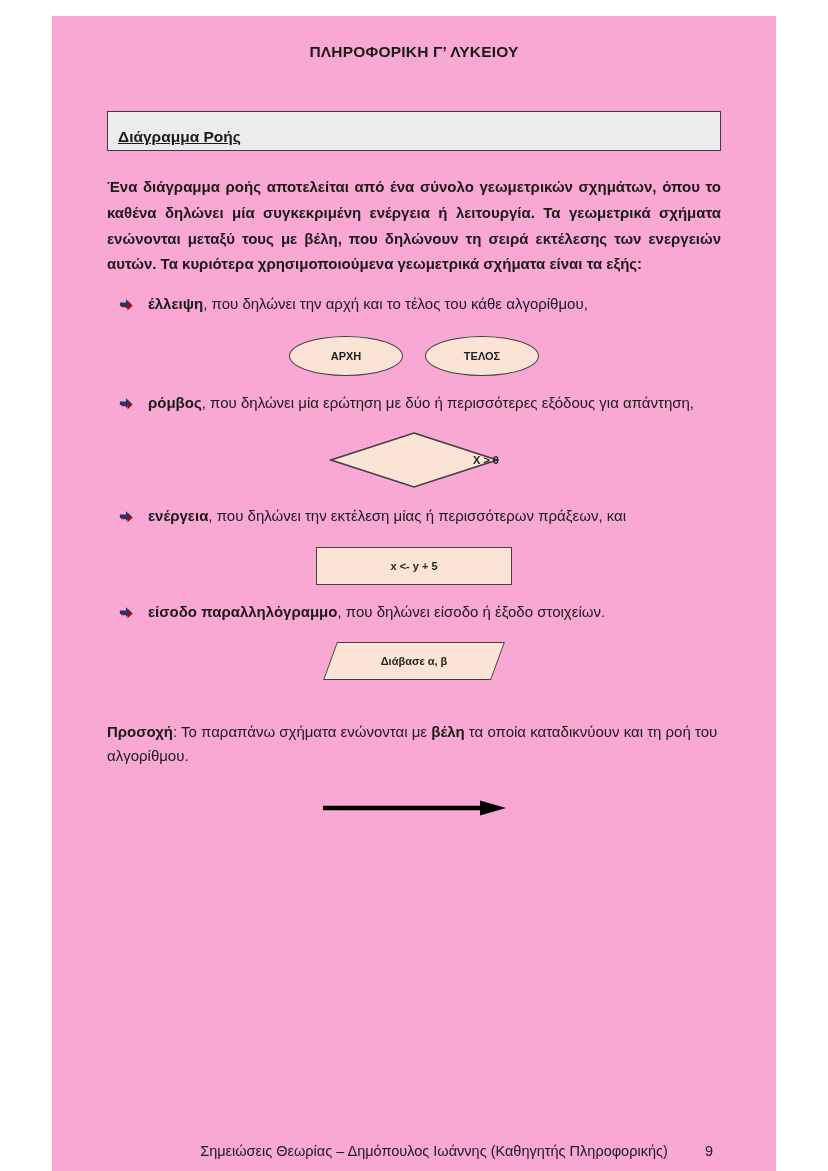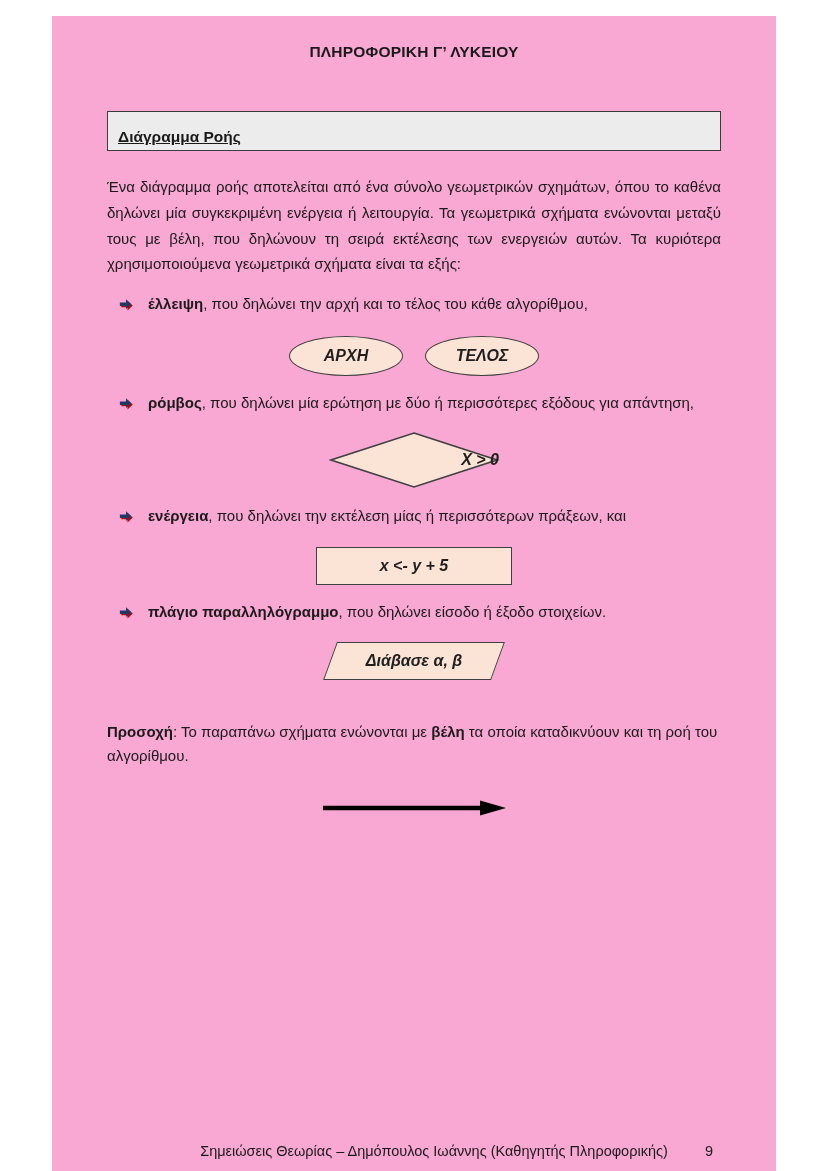--- a/index.html
+++ b/index.html
@@ -36,35 +36,36 @@
   .section-box .section-title {
     font-weight: bold;
     text-decoration: underline;
     font-size: 15.5px;
   }
 
   .intro {
     margin-top: 23px;
     text-align: justify;
     line-height: 1.72;
+    font-weight: bold;
   }
 
   .bullet-item {
     display: flex;
     align-items: flex-start;
     gap: 15px;
     padding-left: 12px;
     margin-top: 16px;
     line-height: 1.5;
   }
   .bullet-item .bullet-icon { flex: 0 0 auto; margin-top: 3px; }
   .bullet-arrow-shadow { fill: var(--bullet-red, #c00000); }
   .bullet-arrow-main  { fill: var(--bullet-blue, #1f3864); }
 
-  .shape-label-text { font-weight: bold; color: #1f1f1f; font-size: 16px; font-style: italic; }
+  .shape-label-text { font-weight: bold; color: #1f1f1f; font-size: 11px; }
 
   .ellipse-row {
     margin: 17px 0 6px 0;
     display: flex;
     justify-content: center;
     gap: 22px;
   }
   .ellipse {
     width: 114px;
     height: 40px;
@@ -221,21 +222,21 @@
       <span class="shape-label-text">x &lt;- y + 5</span>
     </div>
 
     <div class="bullet-item">
       <span class="bullet-icon">
         <svg width="14" height="14" viewBox="0 0 16 16" aria-hidden="true">
           <path class="bullet-arrow-shadow" transform="translate(1.7,1.7)" d="M1,5 L8,5 L8,1.5 L14,7 L8,12.5 L8,9 L1,9 Z"></path>
           <path class="bullet-arrow-main" d="M1,5 L8,5 L8,1.5 L14,7 L8,12.5 L8,9 L1,9 Z"></path>
         </svg>
       </span>
-      <span><span class="bold">πλάγιο παραλληλόγραμμο</span><span>, που δηλώνει είσοδο ή έξοδο στοιχείων.</span></span>
+      <span><span class="bold">είσοδο παραλληλόγραμμο</span><span>, που δηλώνει είσοδο ή έξοδο στοιχείων.</span></span>
     </div>
 
     <div class="para-wrap">
       <div class="para-bg"></div>
       <div class="para-label">
         <span class="shape-label-text">Διάβασε α, β</span>
       </div>
     </div>
 
     <p class="note"><span class="bold">Προσοχή</span><span>: Το παραπάνω σχήματα ενώνονται με </span><span class="bold">βέλη</span><span> τα οποία καταδικνύουν και τη ροή του αλγορίθμου.</span></p>

